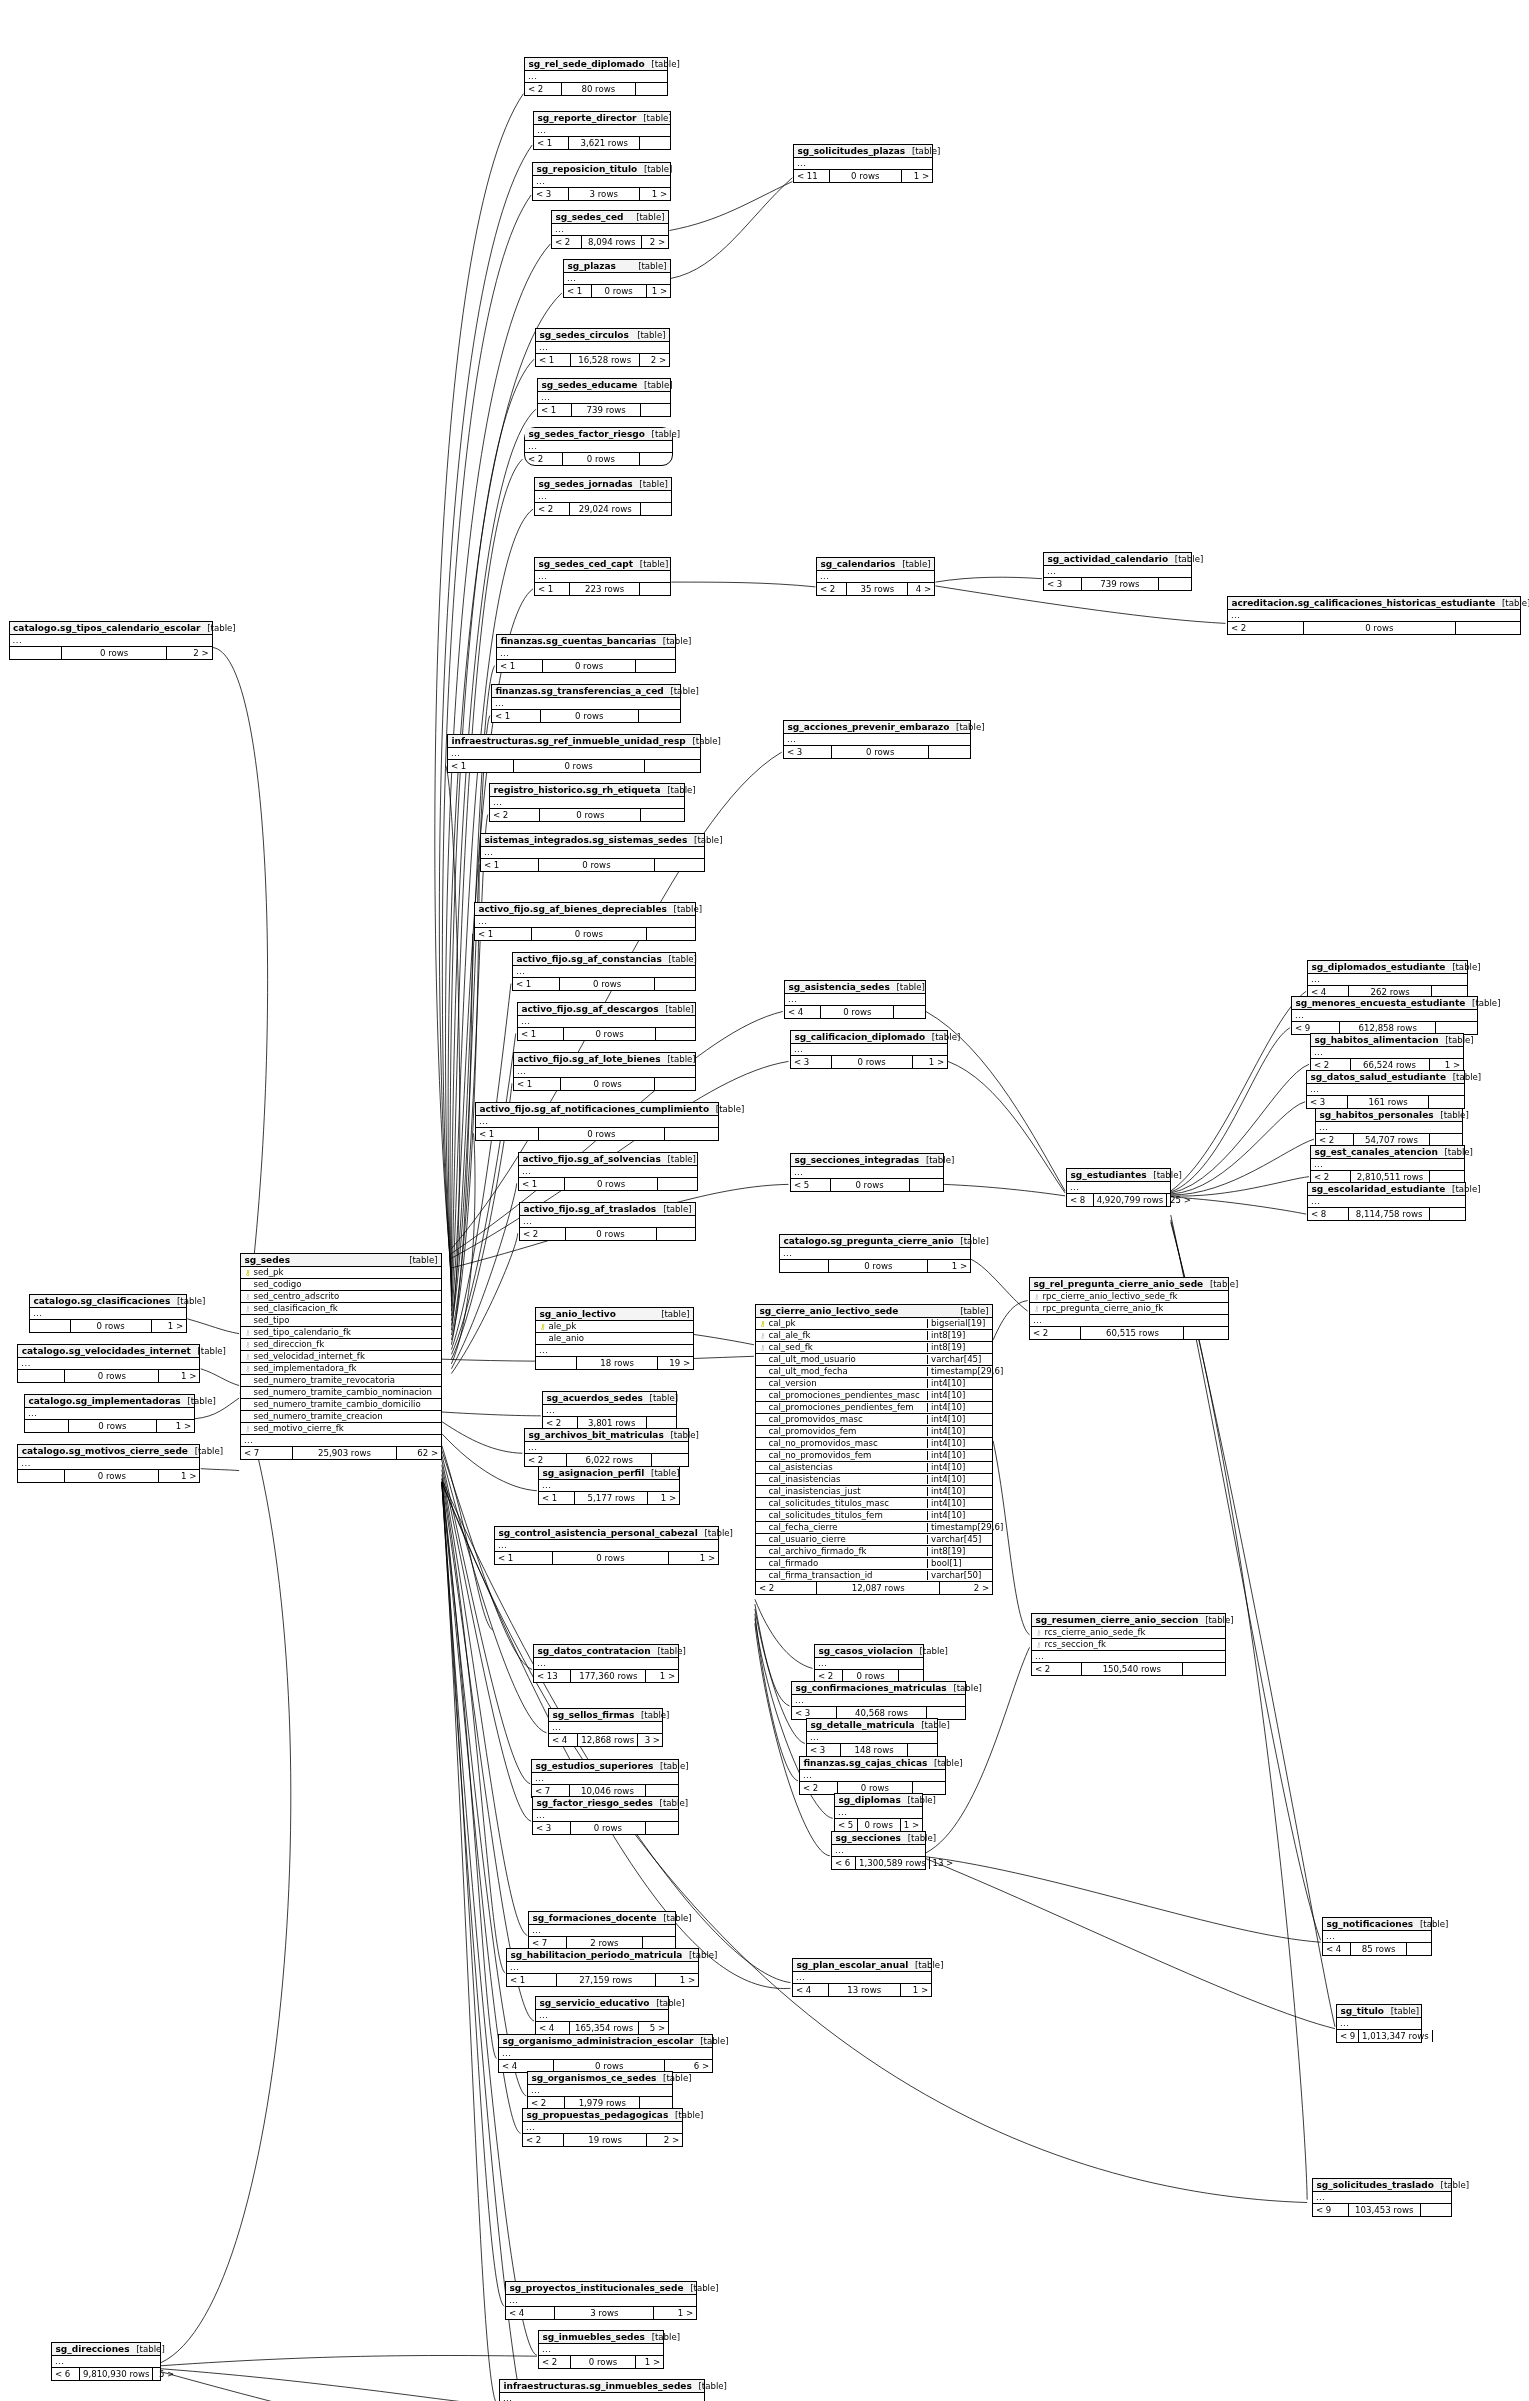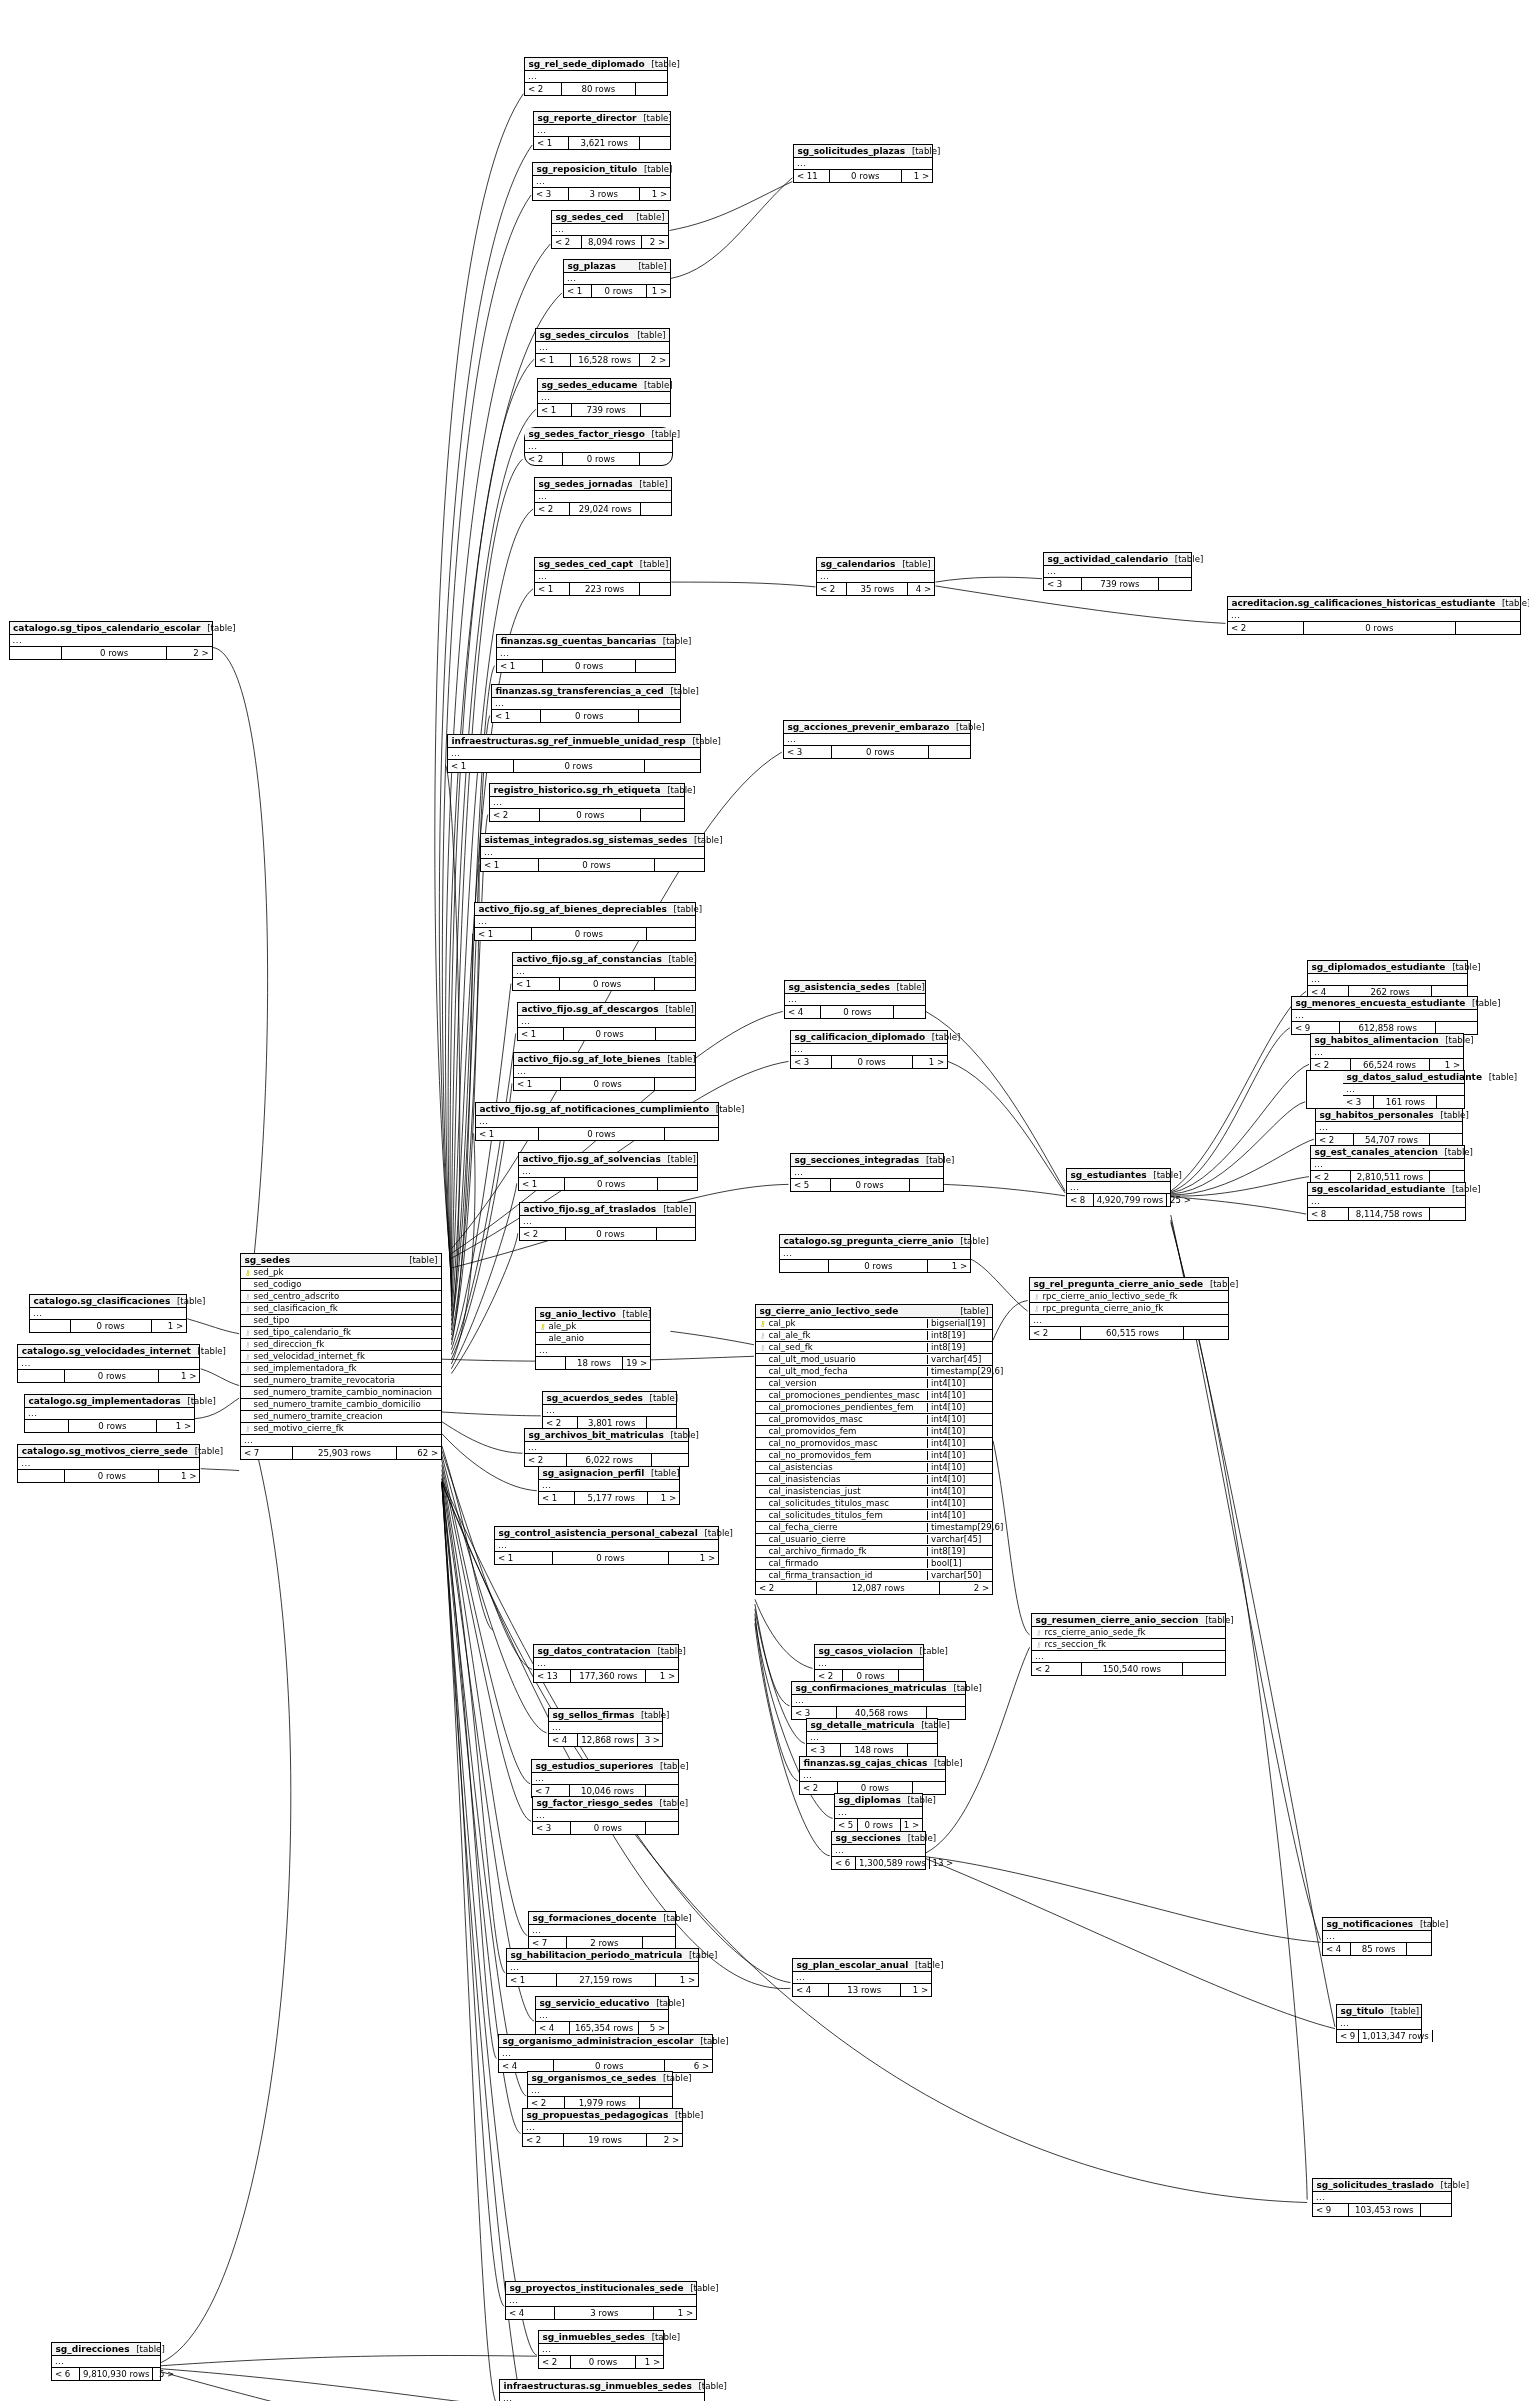--- a/index.html
+++ b/index.html
@@ -584,21 +584,21 @@
           <span class="nm">sg_habitos_alimentacion</span>
           <span class="tg">[table]</span>
         </div>
         <div class="col dots">...</div>
         <div class="foot">
           <div class="f-left">&lt; 2</div>
           <div class="f-mid">66,524 rows</div>
           <div class="f-right">1 &gt;</div>
         </div>
       </div>
-      <div class="tbl" style="left: 1306px; top: 1070px; width: 159px; padding-left: 36px;">
+      <div class="tbl" style="left: 1306px; top: 1070px; width: 159px;">
         <div class="hdr">
           <span class="nm">sg_datos_salud_estudiante</span>
           <span class="tg">[table]</span>
         </div>
         <div class="col dots">...</div>
         <div class="foot">
           <div class="f-left">&lt; 3</div>
           <div class="f-mid">161 rows</div>
           <div class="f-right"></div>
         </div>
@@ -748,21 +748,21 @@
           <span class="nm">catalogo.sg_motivos_cierre_sede</span>
           <span class="tg">[table]</span>
         </div>
         <div class="col dots">...</div>
         <div class="foot">
           <div class="f-left"></div>
           <div class="f-mid">0 rows</div>
           <div class="f-right">1 &gt;</div>
         </div>
       </div>
-      <div class="tbl" style="left: 535px; top: 1307px; width: 116px;">
+      <div class="tbl" style="left: 535px; top: 1307px; width: 159px;">
         <div class="hdr">
           <span class="nm">sg_anio_lectivo</span>
           <span class="tg">[table]</span>
         </div>
         <div class="col">
           <span class="kw pk">⚷</span>
           <span class="cname">ale_pk</span>
         </div>
         <div class="col">
           <span class="kw"></span>

